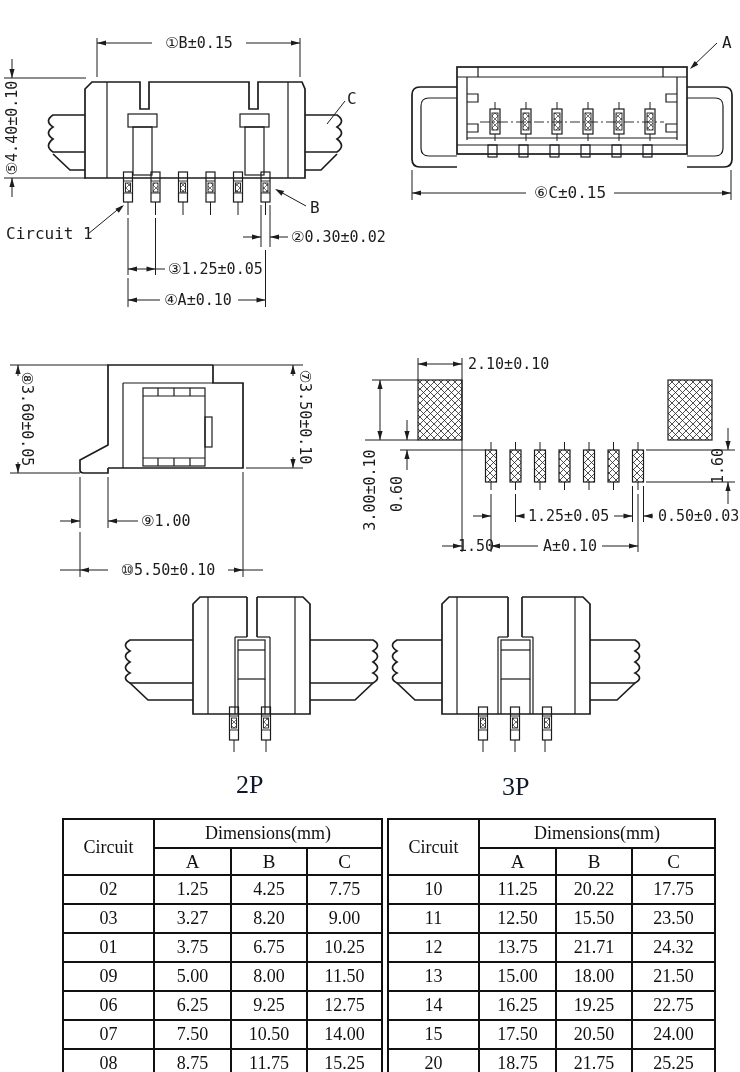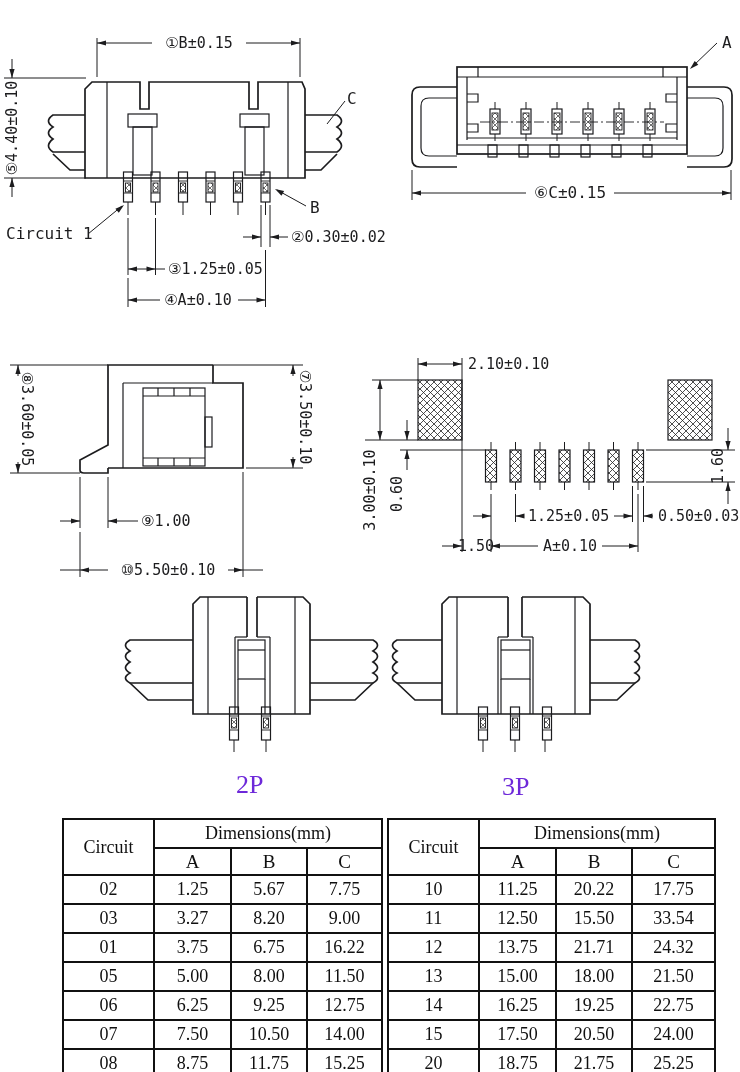--- a/index.html
+++ b/index.html
@@ -17,21 +17,21 @@
   .hatchrect{stroke:#1c1c1e;stroke-width:1.2;}
   .pinh{stroke:#1c1c1e;stroke-width:0.9;}
   .dim-table{position:absolute;border-collapse:collapse;table-layout:fixed;
              font-family:"Liberation Serif","DejaVu Serif",serif;color:#101010;}
   .dim-table td,.dim-table th{border:2px solid #111;text-align:center;vertical-align:middle;
              padding:0;font-weight:normal;}
   .dim-table .hdr{font-size:18px;}
   .dim-table .abc{font-size:19px;height:25px;}
   .dim-table .data{font-size:18px;height:27px;}
   .plabel{position:absolute;font-family:"Liberation Serif","DejaVu Serif",serif;
-          font-size:26px;color:#6d28d9;}
+          font-size:26px;color:#0f172a;}
 </style>
 </head>
 <body>
 
 <div id="sheet">
 
   <svg style="left:0;top:0" width="370" height="290" viewBox="0 0 370 290">
     <defs>
       <pattern id="h1" patternUnits="userSpaceOnUse" width="6" height="6">
         <path d="M0,6 L6,0 M0,0 L6,6" stroke="#333" stroke-width="0.7" fill="none"></path>
@@ -551,37 +551,37 @@
       <td colspan="3" class="hdr" style="height:27px">Dimensions(mm)</td>
     </tr>
     <tr>
       <td class="abc">A</td>
       <td class="abc">B</td>
       <td class="abc">C</td>
     </tr>
     <tr>
           <td class="data">02</td>
           <td class="data">1.25</td>
-          <td class="data">5.67</td>
+          <td class="data">4.25</td>
           <td class="data">7.75</td>
         </tr>
     <tr>
           <td class="data">03</td>
           <td class="data">3.27</td>
           <td class="data">8.20</td>
           <td class="data">9.00</td>
         </tr>
     <tr>
           <td class="data">01</td>
           <td class="data">3.75</td>
           <td class="data">6.75</td>
-          <td class="data">16.22</td>
-        </tr>
-    <tr>
-          <td class="data">05</td>
+          <td class="data">10.25</td>
+        </tr>
+    <tr>
+          <td class="data">09</td>
           <td class="data">5.00</td>
           <td class="data">8.00</td>
           <td class="data">11.50</td>
         </tr>
     <tr>
           <td class="data">06</td>
           <td class="data">6.25</td>
           <td class="data">9.25</td>
           <td class="data">12.75</td>
         </tr>
@@ -626,21 +626,21 @@
     <tr>
           <td class="data">10</td>
           <td class="data">11.25</td>
           <td class="data">20.22</td>
           <td class="data">17.75</td>
         </tr>
     <tr>
           <td class="data">11</td>
           <td class="data">12.50</td>
           <td class="data">15.50</td>
-          <td class="data">33.54</td>
+          <td class="data">23.50</td>
         </tr>
     <tr>
           <td class="data">12</td>
           <td class="data">13.75</td>
           <td class="data">21.71</td>
           <td class="data">24.32</td>
         </tr>
     <tr>
           <td class="data">13</td>
           <td class="data">15.00</td>

